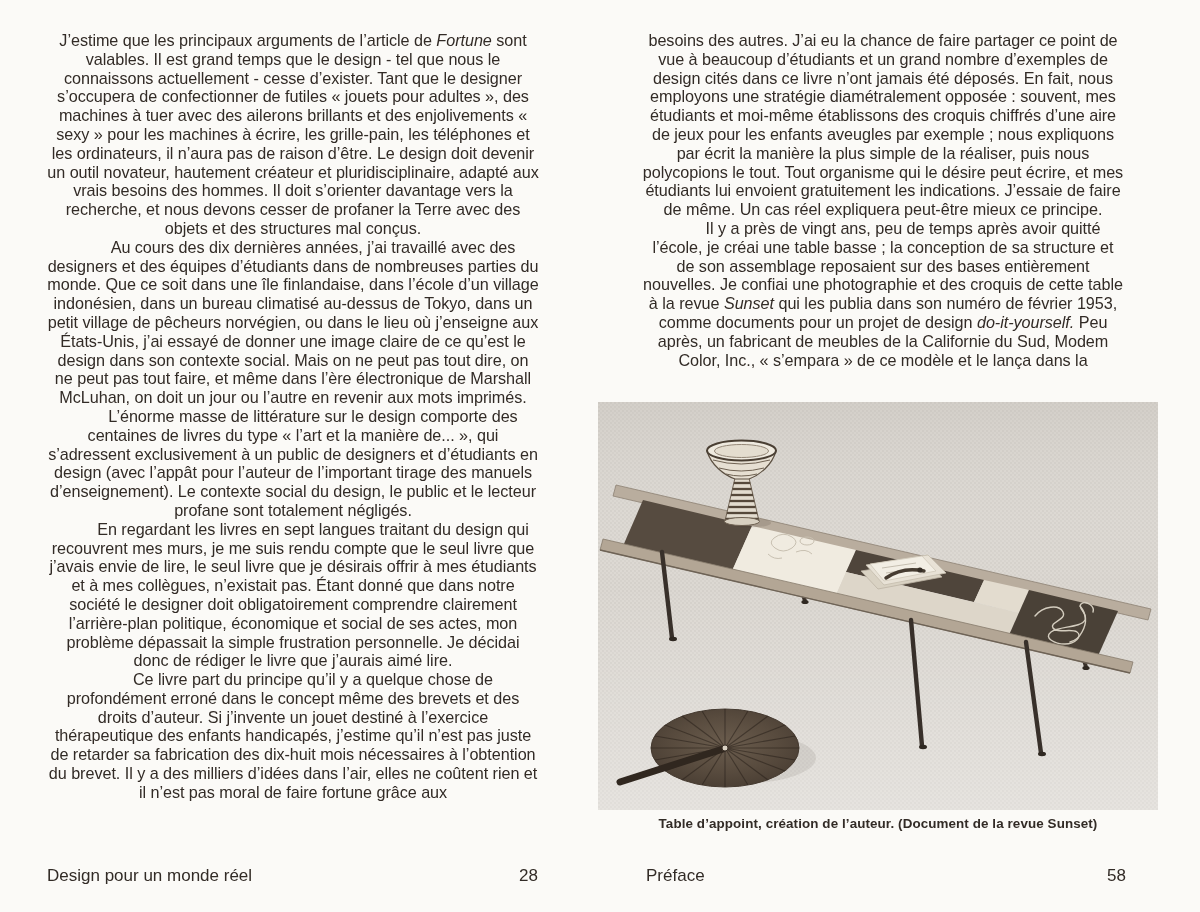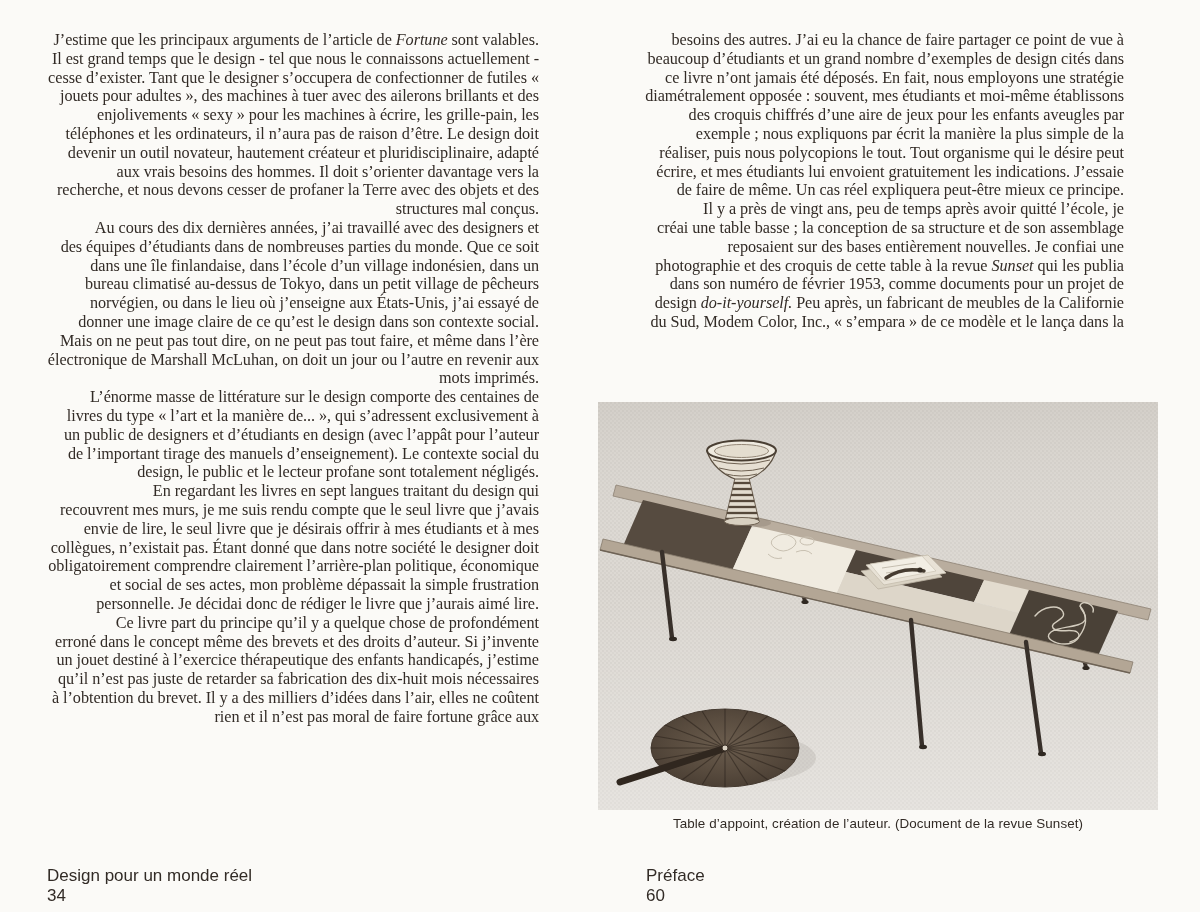--- a/index.html
+++ b/index.html
@@ -6,59 +6,58 @@
   body{
     width:1200px;height:912px;position:relative;overflow:hidden;
     background:#fbfaf7;color:#322b26;
     font-family:"Liberation Sans",sans-serif;
     -webkit-font-smoothing:antialiased;
   }
   .spread{position:absolute;inset:0}
   .text-column{
     position:absolute;top:31px;
     font-size:16.2px;line-height:18.8px;letter-spacing:-0.05px;
-    text-align:right;
-    font-family:Liberation Serif, serif;
+    text-align:center;
   }
   .col-left{left:47px;width:492px}
   .col-right{left:642px;width:482px}
   .text-column p{margin:0}
   .text-column p.indent{text-indent:40px}
   .text-column i{font-style:italic}
   figure.photo{
     position:absolute;left:598px;top:402px;width:560px;height:408px;margin:0;
   }
   figure.photo svg{display:block}
   figcaption{
     position:absolute;left:0;top:414px;width:560px;
-    text-align:center;font-size:13.4px;font-weight:normal;letter-spacing:0.1px;
+    text-align:center;font-size:13.4px;font-weight:bold;letter-spacing:0.1px;
   }
   .page-footer{
     position:absolute;top:866px;display:flex;justify-content:space-between;
-    font-size:17px;letter-spacing:0;flex-direction:column;
+    font-size:17px;letter-spacing:0;
   }
   .footer-left{left:47px;width:491px}
   .footer-right{left:646px;width:480px}
 </style>
 </head>
 <body>
 
 <main class="spread">
 
   <section>
     <div class="text-column col-left">
         <p class=""><span>J’estime que les principaux arguments de l’article de </span><i>Fortune</i><span> sont valables. Il est grand temps que le design - tel que nous le connaissons actuellement - cesse d’exister. Tant que le designer s’occupera de confectionner de futiles « jouets pour adultes », des machines à tuer avec des ailerons brillants et des enjolivements « sexy » pour les machines à écrire, les grille-pain, les téléphones et les ordinateurs, il n’aura pas de raison d’être. Le design doit devenir un outil novateur, hautement créateur et pluridisciplinaire, adapté aux vrais besoins des hommes. Il doit s’orienter davantage vers la recherche, et nous devons cesser de profaner la Terre avec des objets et des structures mal conçus.</span></p>
         <p class="indent"><span>Au cours des dix dernières années, j’ai travaillé avec des designers et des équipes d’étudiants dans de nombreuses parties du monde. Que ce soit dans une île finlandaise, dans l’école d’un village indonésien, dans un bureau climatisé au-dessus de Tokyo, dans un petit village de pêcheurs norvégien, ou dans le lieu où j’enseigne aux États-Unis, j’ai essayé de donner une image claire de ce qu’est le design dans son contexte social. Mais on ne peut pas tout dire, on ne peut pas tout faire, et même dans l’ère électronique de Marshall McLuhan, on doit un jour ou l’autre en revenir aux mots imprimés.</span></p>
         <p class="indent"><span>L’énorme masse de littérature sur le design comporte des centaines de livres du type « l’art et la manière de... », qui s’adressent exclusivement à un public de designers et d’étudiants en design (avec l’appât pour l’auteur de l’important tirage des manuels d’enseignement). Le contexte social du design, le public et le lecteur profane sont totalement négligés.</span></p>
         <p class="indent"><span>En regardant les livres en sept langues traitant du design qui recouvrent mes murs, je me suis rendu compte que le seul livre que j’avais envie de lire, le seul livre que je désirais offrir à mes étudiants et à mes collègues, n’existait pas. Étant donné que dans notre société le designer doit obligatoirement comprendre clairement l’arrière-plan politique, économique et social de ses actes, mon problème dépassait la simple frustration personnelle. Je décidai donc de rédiger le livre que j’aurais aimé lire.</span></p>
         <p class="indent"><span>Ce livre part du principe qu’il y a quelque chose de profondément erroné dans le concept même des brevets et des droits d’auteur. Si j’invente un jouet destiné à l’exercice thérapeutique des enfants handicapés, j’estime qu’il n’est pas juste de retarder sa fabrication des dix-huit mois nécessaires à l’obtention du brevet. Il y a des milliers d’idées dans l’air, elles ne coûtent rien et il n’est pas moral de faire fortune grâce aux</span></p>
       </div>
     <footer class="page-footer footer-left">
       <span>Design pour un monde réel</span>
-      <span>34</span>
+      <span>28</span>
     </footer>
   </section>
 
   <section>
     <div class="text-column col-right">
         <p class=""><span>besoins des autres. J’ai eu la chance de faire partager ce point de vue à beaucoup d’étudiants et un grand nombre d’exemples de design cités dans ce livre n’ont jamais été déposés. En fait, nous employons une stratégie diamétralement opposée : souvent, mes étudiants et moi-même établissons des croquis chiffrés d’une aire de jeux pour les enfants aveugles par exemple ; nous expliquons par écrit la manière la plus simple de la réaliser, puis nous polycopions le tout. Tout organisme qui le désire peut écrire, et mes étudiants lui envoient gratuitement les indications. J’essaie de faire de même. Un cas réel expliquera peut-être mieux ce principe.</span></p>
         <p class="indent"><span>Il y a près de vingt ans, peu de temps après avoir quitté l’école, je créai une table basse ; la conception de sa structure et de son assemblage reposaient sur des bases entièrement nouvelles. Je confiai une photographie et des croquis de cette table à la revue </span><i>Sunset</i><span> qui les publia dans son numéro de février 1953, comme documents pour un projet de design </span><i>do-it-yourself.</i><span> Peu après, un fabricant de meubles de la Californie du Sud, Modem Color, Inc., « s’empara » de ce modèle et le lança dans la</span></p>
       </div>
 
     <figure class="photo">
@@ -158,17 +157,17 @@
           <path d="M127,346L201,346M127,346L197,358M127,346L187,369M127,346L170,378M127,346L150,383M127,346L127,385M127,346L104,383M127,346L84,378M127,346L67,369M127,346L57,358M127,346L53,346M127,346L57,334M127,346L67,323M127,346L84,314M127,346L104,309M127,346L127,307M127,346L150,309M127,346L170,314M127,346L187,323M127,346L197,334" stroke="rgba(35,28,22,0.5)" stroke-width="1.1"></path>
           <path d="M125,347 L22,380" stroke="#30271f" stroke-width="7" stroke-linecap="round"></path>
           <circle cx="127" cy="346" r="3" fill="#d8d0c2" stroke="#3a3027" stroke-width="1"></circle>
         </g>
       </svg>
       <figcaption>Table d’appoint, création de l’auteur. (Document de la revue Sunset)</figcaption>
     </figure>
 
     <footer class="page-footer footer-right">
       <span>Préface</span>
-      <span>60</span>
+      <span>58</span>
     </footer>
   </section>
 
 </main>
 
 </body></html>

